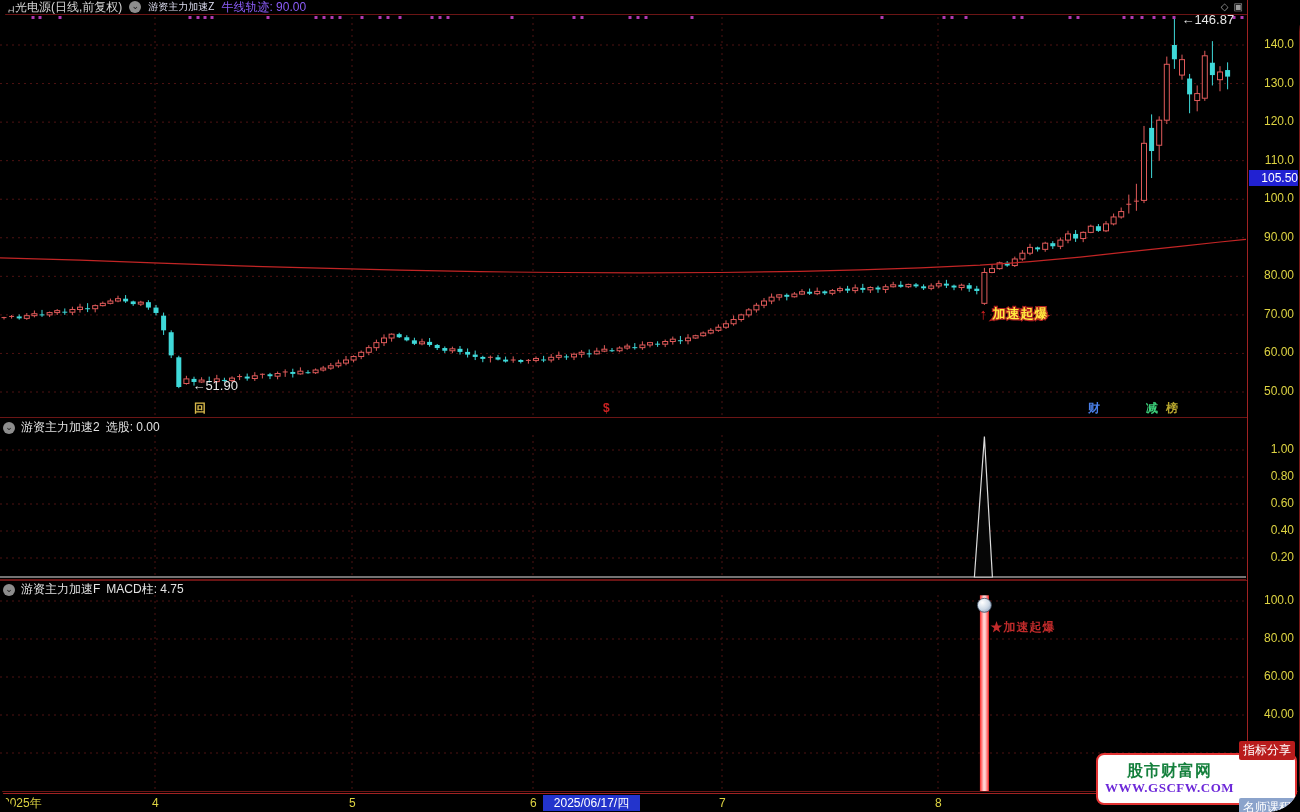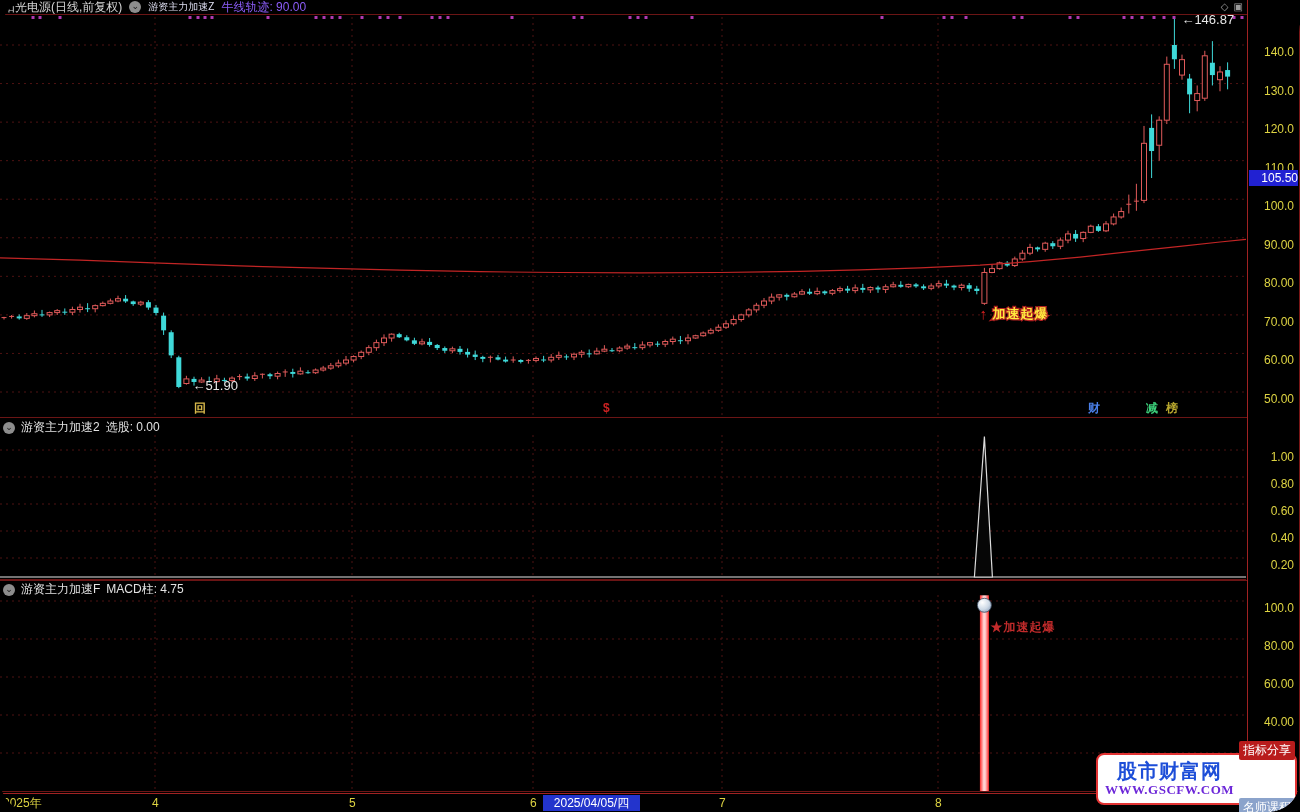--- a/index.html
+++ b/index.html
@@ -15,37 +15,37 @@
                color:#1a1a1a;font-size:9px;line-height:10px;text-align:center;flex:0 0 auto;}
   .corner-icons{margin-left:auto;padding-right:4px;display:flex;gap:5px;color:#9c9c9c;font-size:10px;line-height:12px;}
   .hline{position:absolute;left:0;height:1px;background:#6b1515;z-index:5;}
   
   .panel-label{position:absolute;left:0;display:flex;align-items:center;gap:6px;padding-left:3px;
                color:#e2e2e2;font-size:12px;z-index:10;white-space:nowrap;}
   svg{position:absolute;left:0;display:block;}
   
   .axis-col{position:absolute;left:1247px;top:0;width:53px;height:793px;box-sizing:border-box;
             border-left:1px solid #a02222;border-right:1px solid #7a1616;z-index:8;}
-  .axlab{position:absolute;right:5px;color:#ddd342;font-size:12px;line-height:15px;margin-top:8px;}
+  .axlab{position:absolute;right:5px;color:#ddd342;font-size:12px;line-height:15px;}
   .price-highlight{position:absolute;left:1px;right:1px;top:170px;height:16px;background:#2121d2;
             color:#fff;font-size:12px;line-height:16px;text-align:right;z-index:9;}
   
   .date-axis{position:absolute;left:0;top:793px;width:1300px;height:19px;background:#000;
              border-top:1px solid #a02222;box-sizing:border-box;z-index:20;}
   .datelab{position:absolute;top:1px;color:#ddd342;font-size:12px;line-height:16px;}
   .date-highlight{position:absolute;left:543px;top:1px;width:97px;height:16px;background:#2334cc;
              color:#fff;font-size:12px;line-height:16px;text-align:center;}
   
   .strip-icon{position:absolute;font-size:12px;line-height:13px;z-index:12;font-weight:bold;}
   
   .watermark{position:absolute;left:1096px;top:753px;width:201px;height:52px;background:#ffffff;
              border:2px solid #e23333;border-radius:8px;box-sizing:border-box;display:flex;
              align-items:center;gap:5px;padding:2px 5px 2px 7px;z-index:60;}
   .wm-left{display:flex;flex-direction:column;align-items:center;flex:1 1 auto;}
-  .wm-title{font-weight:bold;font-size:20px;color:#1d4ed8;letter-spacing:1px;line-height:1.1;white-space:nowrap;}
+  .wm-title{font-weight:bold;font-size:16px;color:#15803d;letter-spacing:1px;line-height:1.1;white-space:nowrap;}
   .wm-url{font-family:"Liberation Serif",serif;font-weight:bold;font-size:13px;color:#6d28d9;
           letter-spacing:.5px;white-space:nowrap;}
   .wm-right{display:flex;flex-direction:column;justify-content:center;}
   .wm-badge{font-size:12px;color:#fff;padding:1px 4px;margin:1.5px 0;border-radius:2px;white-space:nowrap;}
   .wm-badge-red{background:#b91c1c;}
   .wm-badge-blue{background:#8ba3cb;margin-top:36px;}
 </style>
 </head>
 <body>
 
@@ -538,21 +538,21 @@
       <div class="axlab" style="top: 523px;">0.40</div>
       <div class="axlab" style="top: 550px;">0.20</div>
       <div class="axlab" style="top: 593px;">100.0</div>
       <div class="axlab" style="top: 631px;">80.00</div>
       <div class="axlab" style="top: 669px;">60.00</div>
       <div class="axlab" style="top: 707px;">40.00</div>
       <div class="axlab" style="top: 745px;">20.00</div>
     </div>
 
   <div class="date-axis" id="date-axis">
-    <div class="date-highlight">2025/04/05/四</div>
+    <div class="date-highlight">2025/06/17/四</div>
   <div class="datelab" style="left: 3px;">2025年</div>
       <div class="datelab" style="left: 152px;">4</div>
       <div class="datelab" style="left: 349px;">5</div>
       <div class="datelab" style="left: 530px;">6</div>
       <div class="datelab" style="left: 719px;">7</div>
       <div class="datelab" style="left: 935px;">8</div>
     </div>
 
   <div class="watermark">
     <div class="wm-left">

